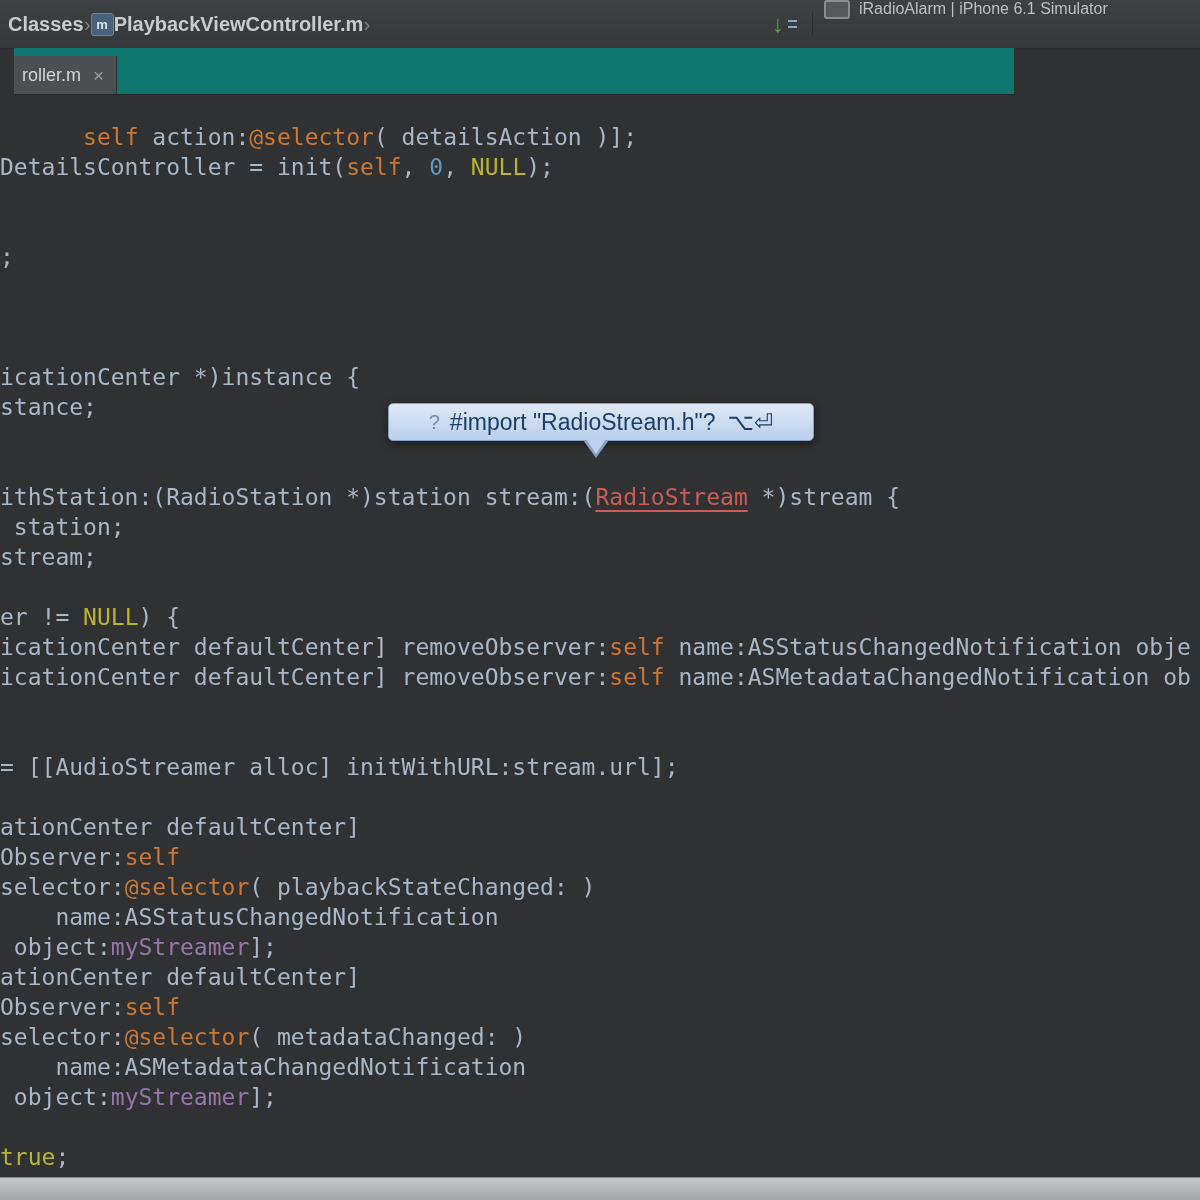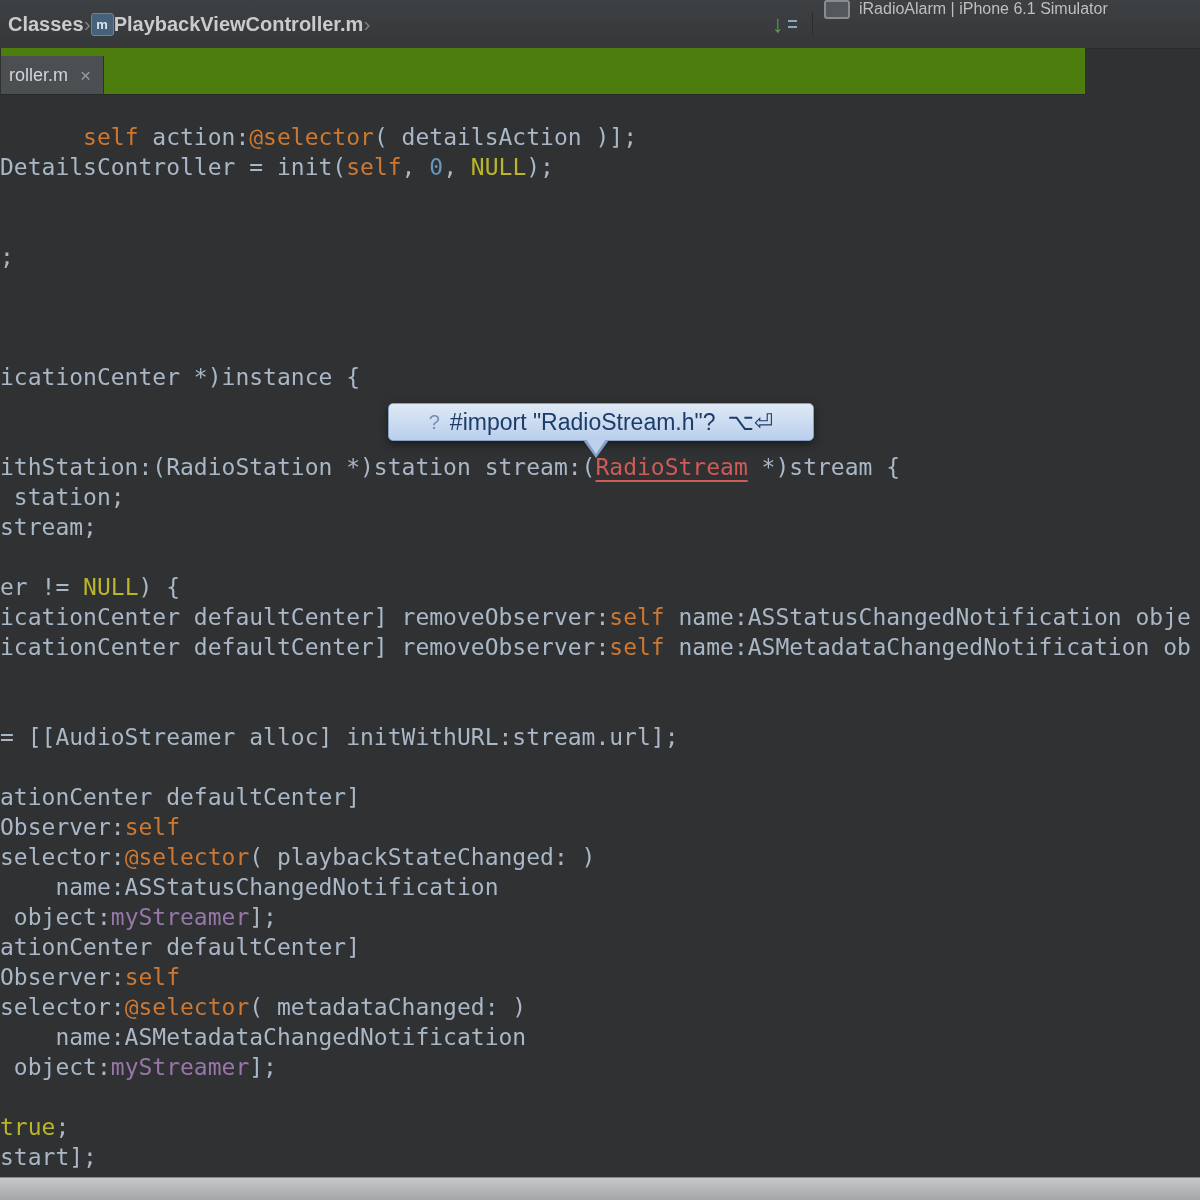--- a/index.html
+++ b/index.html
@@ -41,22 +41,22 @@
     display:flex; align-items:flex-start; gap:9px;
     font-size:16px; color:#BDBFC1; white-space:nowrap;
   }
   .device-icon {
     width:22px; height:15px; border:2px solid #8A8D8F;
     border-radius:3px; background:#55585A; flex:0 0 auto;
   }
 
   
   .tabbar {
-    position:absolute; top:48px; left:1px; width:1084px; height:46px;
-    background:#4d7c0f; border-bottom:1px solid #26292A;
+    position:absolute; top:48px; left:14px; width:1000px; height:46px;
+    background:#0f766e; border-bottom:1px solid #26292A;
   }
   .tab {
     position:absolute; left:0; top:8px; height:38px;
     background:#4B4F51; border-right:1px solid #2D3032;
     display:flex; align-items:center; gap:12px; padding:0 12px 0 8px;
     font-size:18px; color:#D3D5D7; white-space:nowrap;
   }
   .tab-close { color:#9A9DA0; font-size:19px; line-height:19px; }
 
   
@@ -144,20 +144,21 @@
   <div class="code-inner">
       <div class="code-line"><span class="tok-fg">      </span><span class="tok-kw">self</span><span class="tok-fg"> action:</span><span class="tok-kw">@selector</span><span class="tok-fg">( detailsAction )];</span></div>
       <div class="code-line"><span class="tok-fg">DetailsController = init(</span><span class="tok-kw">self</span><span class="tok-fg">, </span><span class="tok-num">0</span><span class="tok-fg">, </span><span class="tok-macro">NULL</span><span class="tok-fg">);</span></div>
       <div class="code-line"></div>
       <div class="code-line"></div>
       <div class="code-line"><span class="tok-fg">;</span></div>
       <div class="code-line"></div>
       <div class="code-line"></div>
       <div class="code-line"></div>
       <div class="code-line"><span class="tok-fg">icationCenter *)instance {</span></div>
+      <div class="code-line"><span class="tok-fg">stance;</span></div>
       <div class="code-line"></div>
       <div class="code-line"></div>
       <div class="code-line"><span class="tok-fg">ithStation:(RadioStation *)station stream:(</span><span class="tok-err">RadioStream</span><span class="tok-fg"> *)stream {</span></div>
       <div class="code-line"><span class="tok-fg"> station;</span></div>
       <div class="code-line"><span class="tok-fg">stream;</span></div>
       <div class="code-line"></div>
       <div class="code-line"><span class="tok-fg">er != </span><span class="tok-macro">NULL</span><span class="tok-fg">) {</span></div>
       <div class="code-line"><span class="tok-fg">icationCenter defaultCenter] removeObserver:</span><span class="tok-kw">self</span><span class="tok-fg"> name:ASStatusChangedNotification obje</span></div>
       <div class="code-line"><span class="tok-fg">icationCenter defaultCenter] removeObserver:</span><span class="tok-kw">self</span><span class="tok-fg"> name:ASMetadataChangedNotification ob</span></div>
       <div class="code-line"></div>

